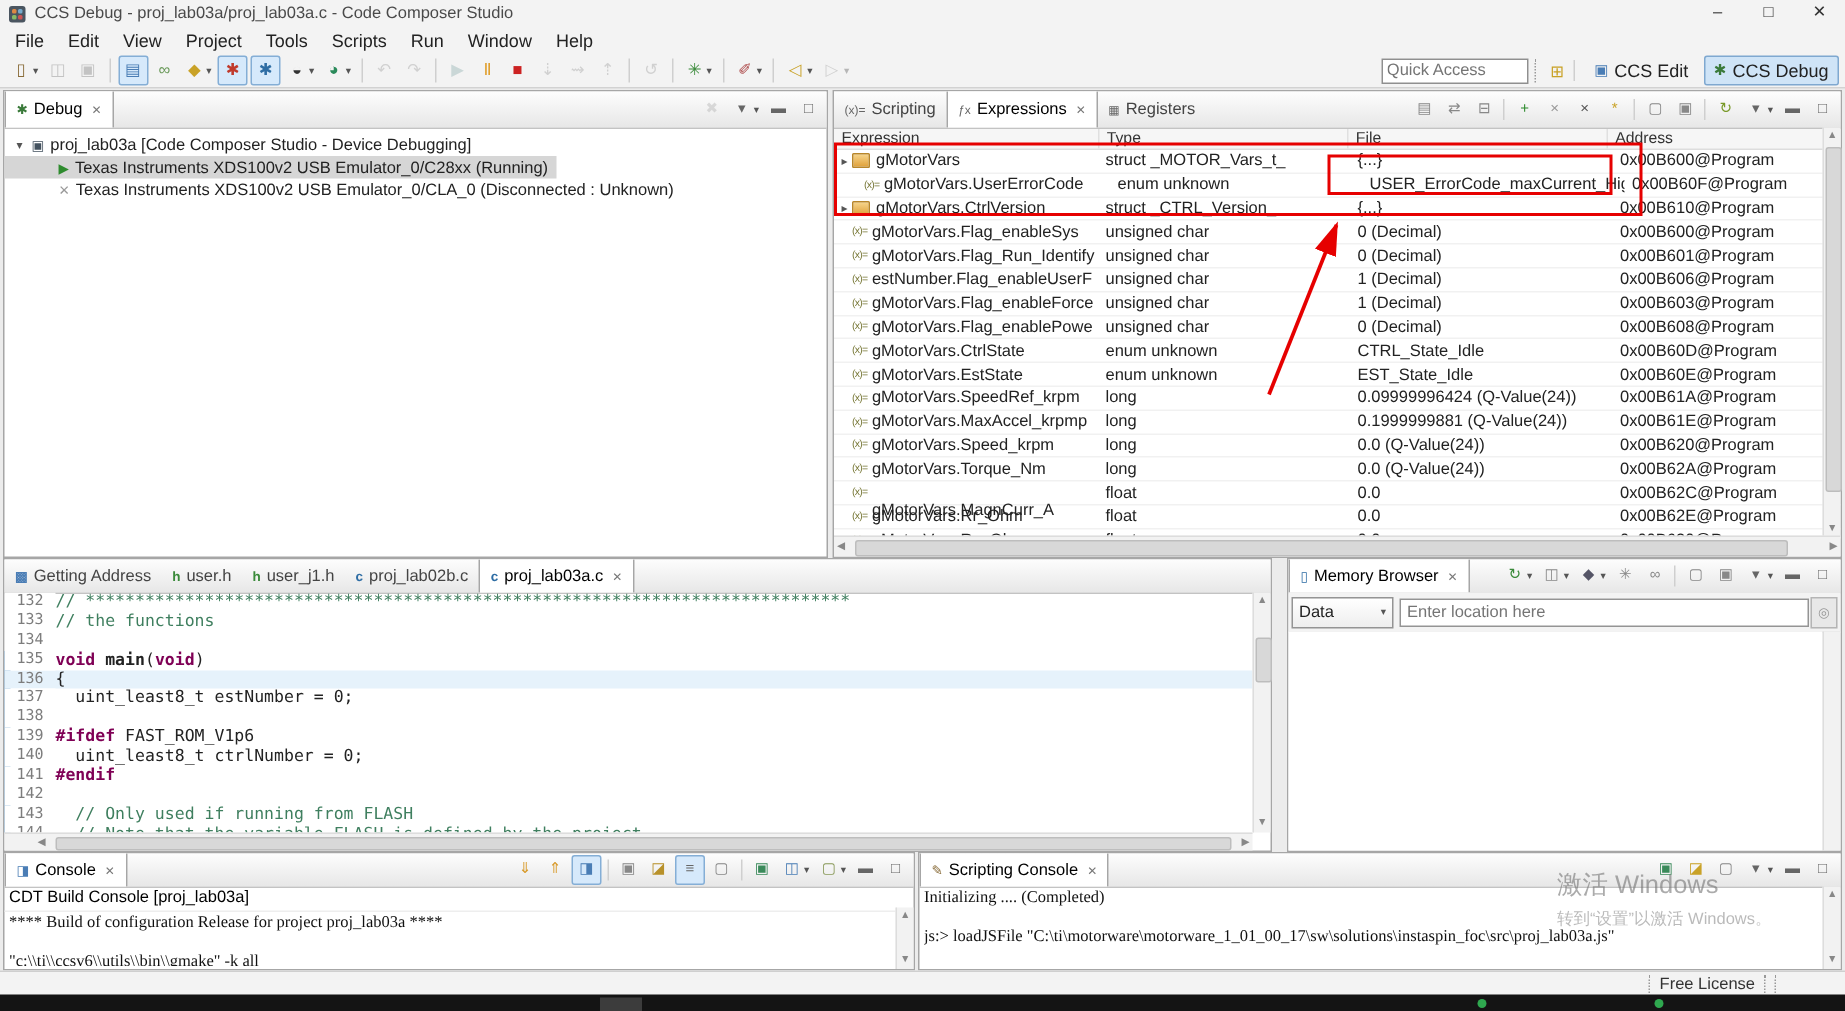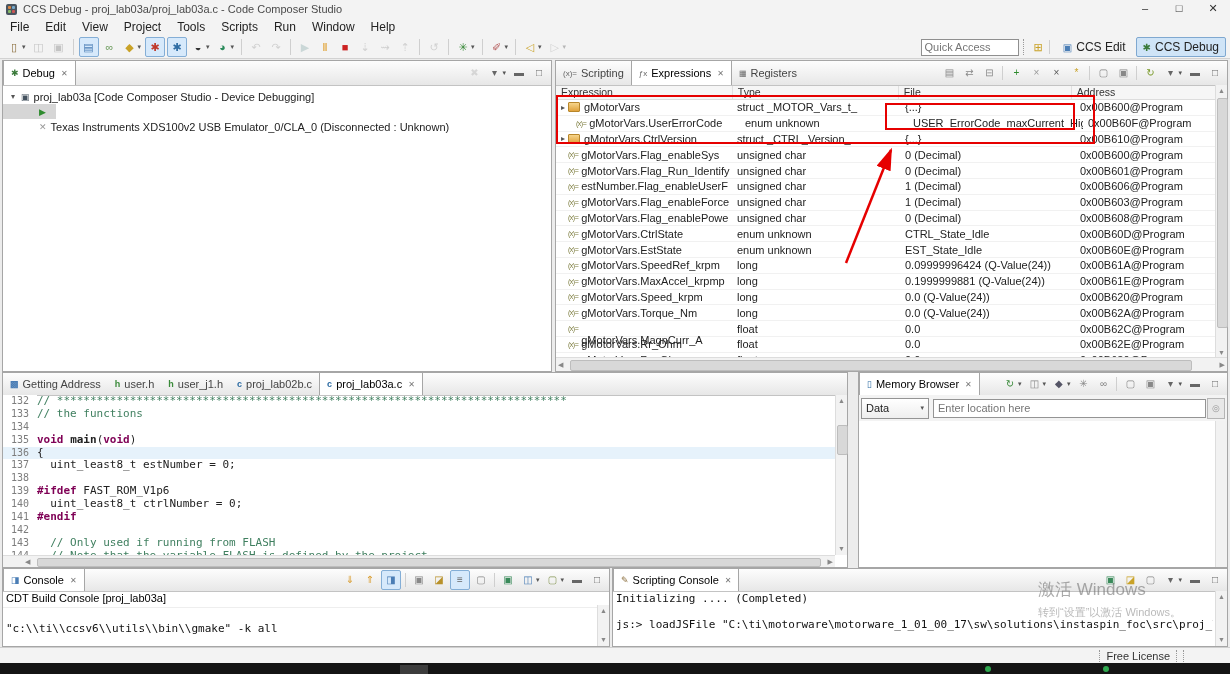--- a/index.html
+++ b/index.html
@@ -70,21 +70,21 @@
   #ed-bluebar{position:absolute;left:0;width:4px;background:#6ea2cc;}
   
   #mem-controls{position:absolute;left:0;right:0;top:22px;height:26px;background:#f3f3f3;border-bottom:1px solid #d5d5d5;display:flex;align-items:center;padding:0 2px;}
   #mem-format{height:19px;border:1px solid #949494;background:linear-gradient(#fff,#eee);display:flex;align-items:center;font-size:11px;padding:0 4px;width:58px;justify-content:space-between;color:#222;}
   #mem-format .chev{font-size:7px;color:#555;}
   #mem-loc{height:17px;border:1px solid #949494;flex:1;margin-left:4px;font-size:11px;padding:0 4px;font-family:"Liberation Sans",sans-serif;color:#444;}
   #mem-go{width:16px;height:19px;border:1px solid #b5b5b5;background:#e8e8e8;color:#999;font-size:9px;text-align:center;line-height:18px;margin-left:1px;}
   
   .mono{font-family:"DejaVu Sans Mono",monospace;font-size:11px;white-space:pre;color:#111;}
   #console-subtitle{position:absolute;left:0;right:12px;top:22px;height:14px;font-size:11px;color:#000;padding:1px 3px;border-bottom:1px solid #eee;white-space:nowrap;overflow:hidden;}
-  .conlines{line-height:13px;}
+  .conlines{line-height:13px;font-family:Liberation Serif, serif;}
   
   #statusbar{left:0;top:647px;width:1230px;height:16px;background:#f3f3f3;border-top:1px solid #cfcfcf;display:flex;align-items:center;font-size:11px;color:#333;}
   #taskbar{left:0;top:663px;width:1230px;height:11px;background:#141414;}
   .tk-seg{position:absolute;left:400px;top:2px;width:28px;height:9px;background:#3c3c3c;}
   .tk-dot{position:absolute;top:3px;width:6px;height:6px;border-radius:50%;background:#2fa84f;}
   
   #anno{position:absolute;left:0;top:0;pointer-events:none;z-index:50;}
   #watermark{position:absolute;left:1038px;top:578px;z-index:40;pointer-events:none;color:rgba(115,115,115,.6);}
   #watermark .w1{font-size:17px;}
   #watermark .w2{font-size:11px;margin-top:4px;color:rgba(130,130,130,.55);}
@@ -244,20 +244,21 @@
   </div>
   <div id="debug-tree">
       <div class="drow" style="padding-left: 4px;">
         <span class="exp">▾</span>
         <span class="dic" style="color: rgb(68, 82, 95);">▣</span>
         <span>proj_lab03a [Code Composer Studio - Device Debugging]</span>
       </div>
       <div class="drow selected" style="padding-left: 22px;">
         <span class="exp"></span>
         <span class="dic" style="color: rgb(46, 139, 46);">▶</span>
+        <span>Texas Instruments XDS100v2 USB Emulator_0/C28xx (Running)</span>
       </div>
       <div class="drow" style="padding-left: 22px;">
         <span class="exp"></span>
         <span class="dic" style="color: rgb(153, 153, 153);">✕</span>
         <span>Texas Instruments XDS100v2 USB Emulator_0/CLA_0 (Disconnected : Unknown)</span>
       </div>
     </div>
 </div>
 
 <div class="panel abs" id="expr-panel" style="left:555px;top:60px;width:673px;height:312px;">
@@ -670,21 +671,21 @@
         </span>
         <span class="tbi">
           <span class="g" style="color: rgb(102, 102, 102); font-size: 10px;">▬</span>
         </span>
         <span class="tbi">
           <span class="g" style="color: rgb(102, 102, 102); font-size: 10px;">□</span>
         </span>
       </div>
   </div>
   <div id="console-subtitle">CDT Build Console [proj_lab03a]</div>
-  <div class="mono conlines abs" style="left:3px;top:40px;right:14px;bottom:2px;overflow:hidden;" id="console-lines"><div> </div><div>"c:\\ti\\ccsv6\\utils\\bin\\gmake" -k all</div></div>
+  <div class="mono conlines abs" style="left:3px;top:40px;right:14px;bottom:2px;overflow:hidden;" id="console-lines"><div>**** Build of configuration Release for project proj_lab03a ****</div><div> </div><div>"c:\\ti\\ccsv6\\utils\\bin\\gmake" -k all</div></div>
   <div class="sb abs" style="right:0;top:36px;width:12px;bottom:0;border-left:1px solid #ddd;">
     <div class="ar">▲</div>
     <div class="ar" style="position:absolute;bottom:0;width:100%;">▼</div>
   </div>
 </div>
 
 <div class="panel abs" id="scripting" style="left:612px;top:568px;width:616px;height:79px;">
   <div class="tabstrip">
     <div class="vtab active">
       <span class="tic" style="color:#8a6d3b">✎</span>

